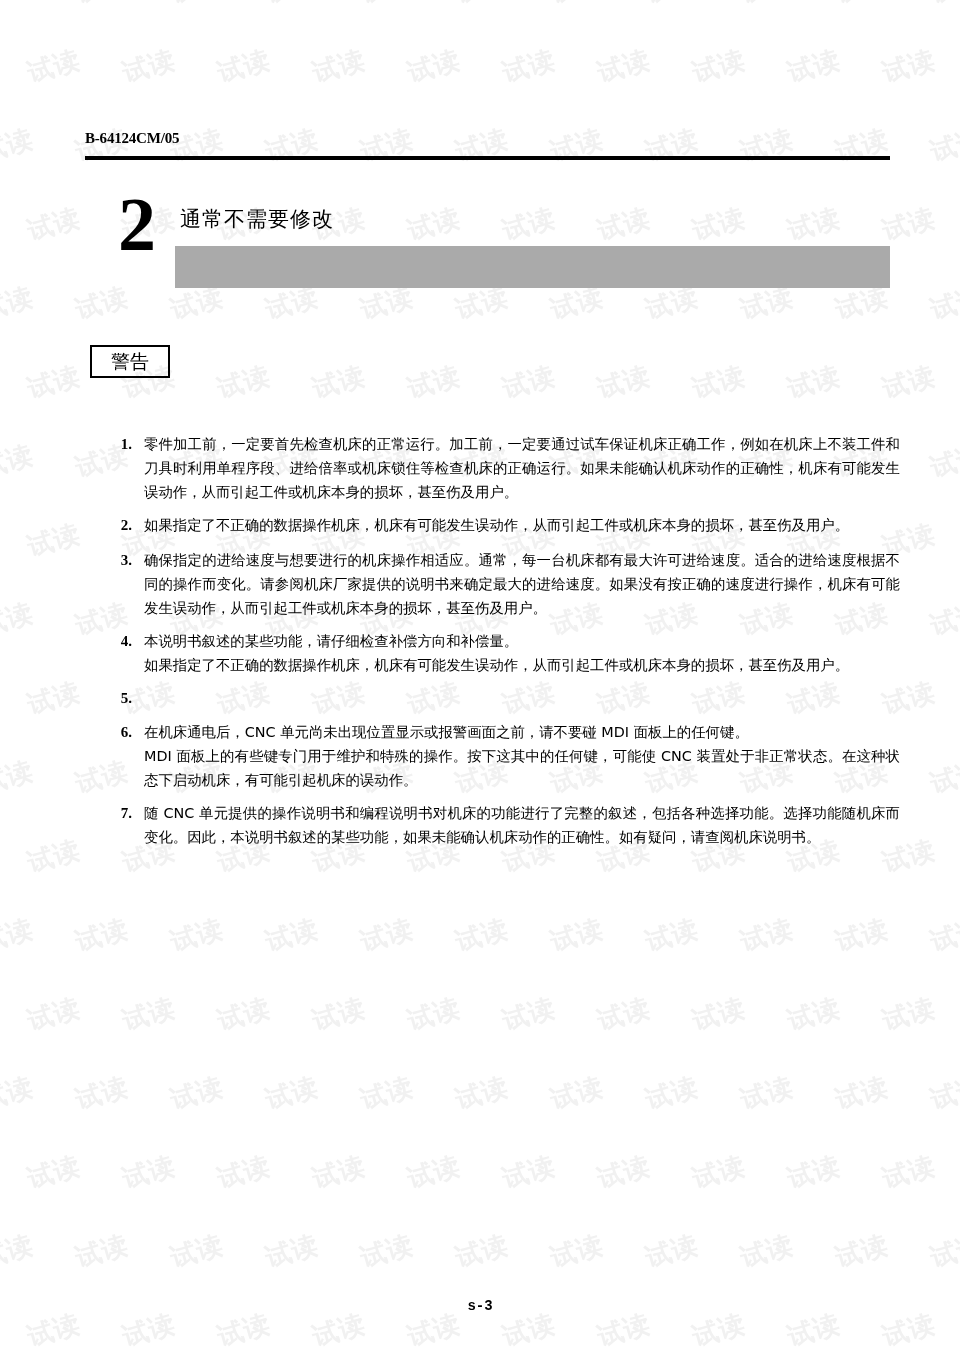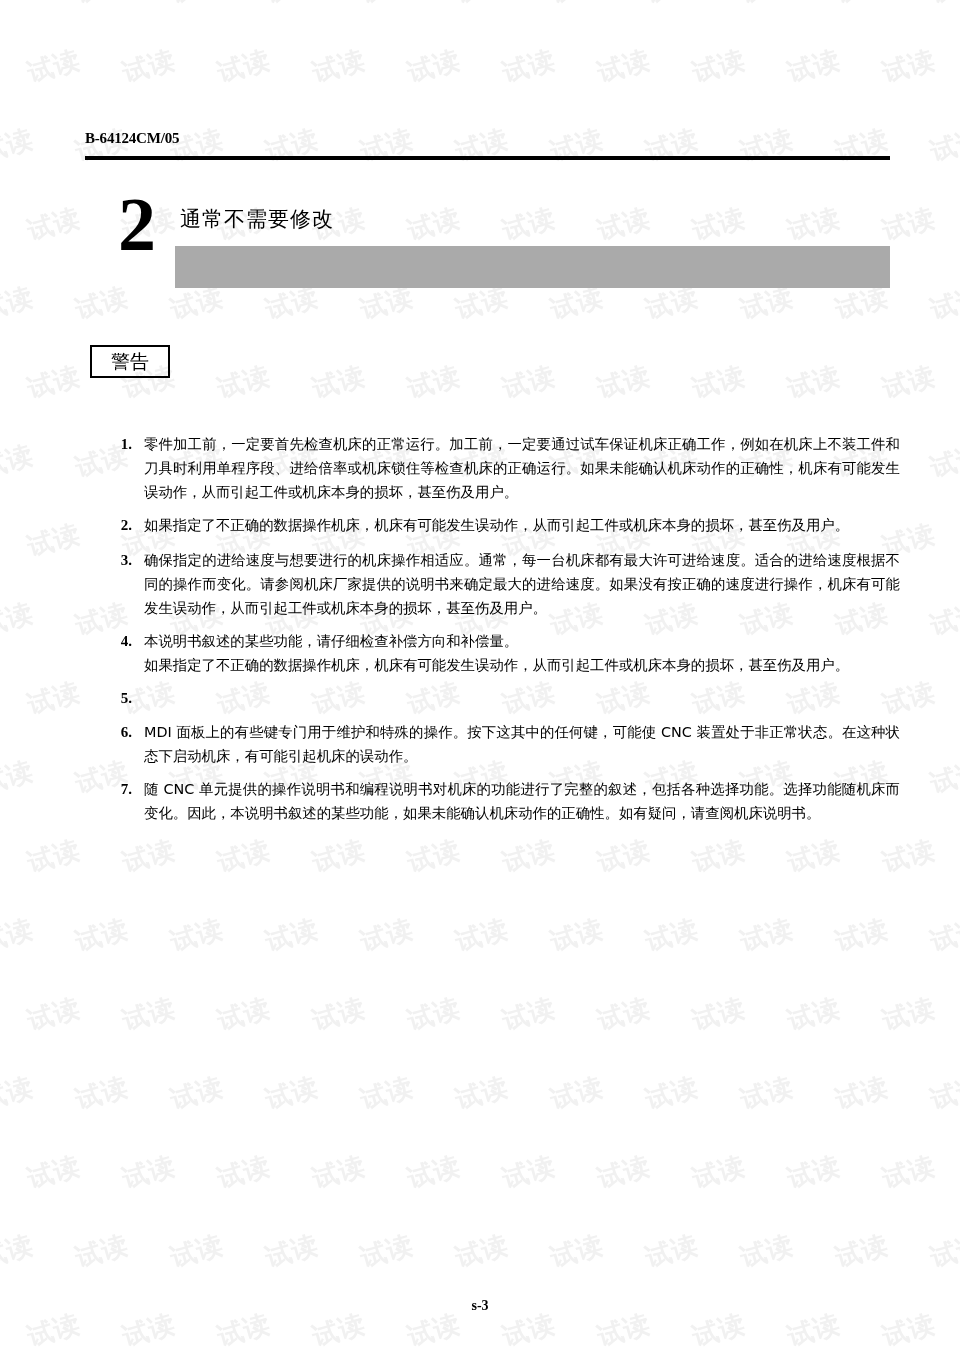--- a/index.html
+++ b/index.html
@@ -165,21 +165,21 @@
 
   
   #page-footer {
     position: absolute;
     left: 0;
     top: 1296px;
     width: 960px;
     text-align: center;
   }
   #page-number {
-    font-family: Liberation Serif, serif;
+    font-family: Liberation Mono, monospace;
     font-weight: bold;
     font-size: 14px;
   }
 </style>
 </head>
 <body>
 
 <div id="watermark-layer">
     <span class="wm" style="left: -20px; top: -30px; color: rgb(241, 241, 241);">试读</span>
     <span class="wm" style="left: 75px; top: -30px; color: rgb(241, 241, 241);">试读</span>
@@ -414,20 +414,21 @@
         </div>
       </div>
       <div class="warn-item">
         <div class="warn-num">5.</div>
         <div class="warn-body">
         </div>
       </div>
       <div class="warn-item">
         <div class="warn-num">6.</div>
         <div class="warn-body">
+          <p class="warn-para">在机床通电后，CNC 单元尚未出现位置显示或报警画面之前，请不要碰 MDI 面板上的任何键。</p>
           <p class="warn-para">MDI 面板上的有些键专门用于维护和特殊的操作。按下这其中的任何键，可能使 CNC 装置处于非正常状态。在这种状态下启动机床，有可能引起机床的误动作。</p>
         </div>
       </div>
       <div class="warn-item">
         <div class="warn-num">7.</div>
         <div class="warn-body">
           <p class="warn-para">随 CNC 单元提供的操作说明书和编程说明书对机床的功能进行了完整的叙述，包括各种选择功能。选择功能随机床而变化。因此，本说明书叙述的某些功能，如果未能确认机床动作的正确性。如有疑问，请查阅机床说明书。</p>
         </div>
       </div>
     </div>

